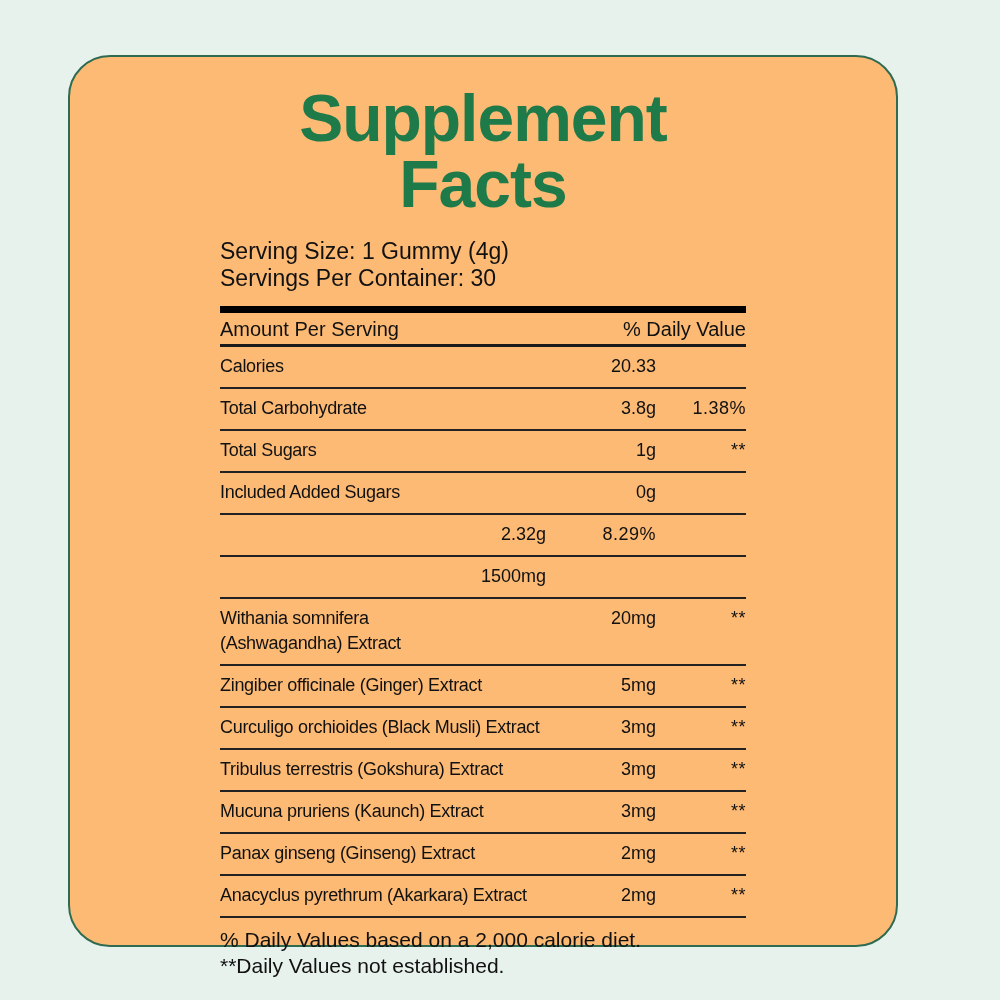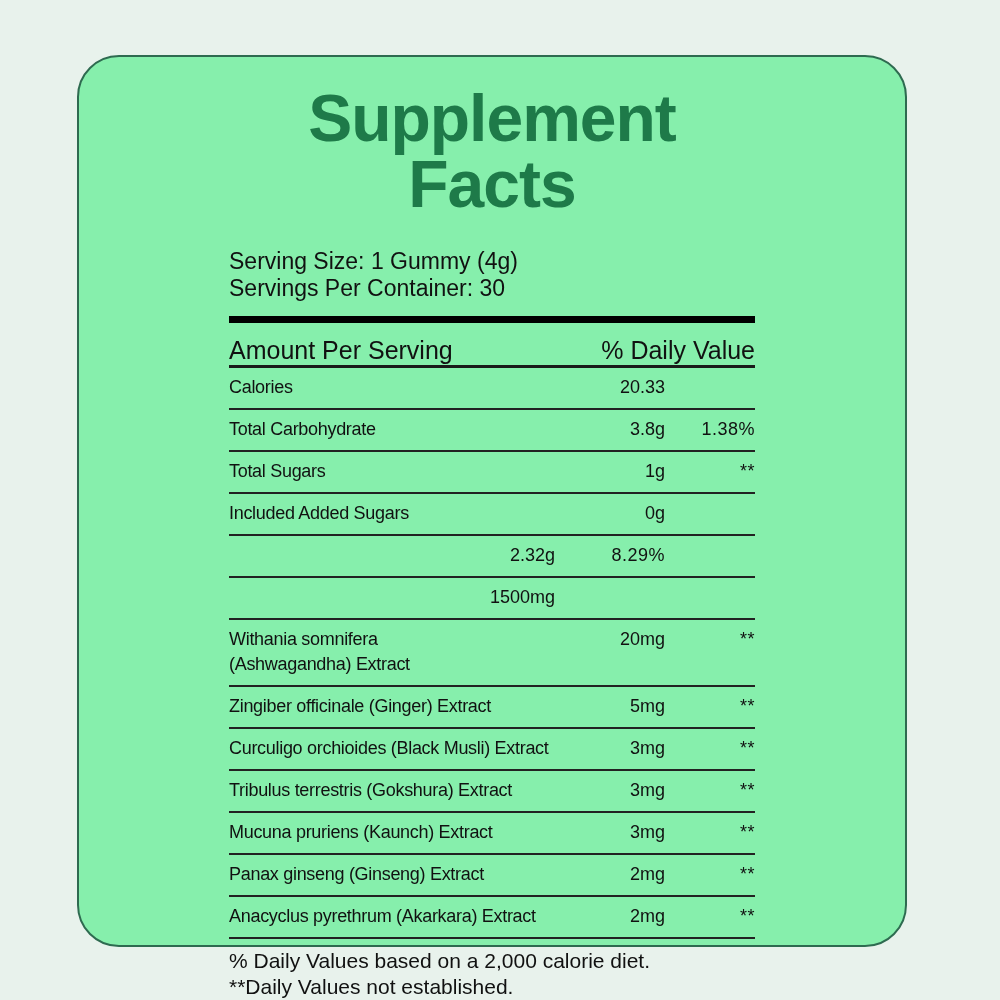--- a/index.html
+++ b/index.html
@@ -13,56 +13,56 @@
   *{box-sizing:border-box;}
   html,body{margin:0;padding:0;}
   body{
     width:1000px;height:1000px;
     background:var(--page-background);
     font-family:"Liberation Sans","DejaVu Sans",sans-serif;
     color:var(--text-black);
     position:relative;
   }
   .card{
-    position:absolute;left:77px;top:55px;
+    position:absolute;left:68px;top:55px;
     width:830px;height:892px;
-    background:#86efac;
+    background:#fdba74;
     border:2px solid var(--card-border-green);
     border-radius:42px;
   }
   .content{
     width:526px;
     margin:0 auto;
   }
   .title{
     margin:28px 0 0 0;
     text-align:center;
     font-size:66px;
     line-height:1;
     font-weight:bold;
     letter-spacing:-1px;
     color:var(--title-green);
   }
   .serving{
-    margin-top:31px;
+    margin-top:21px;
     font-size:23px;
     line-height:27px;
   }
   .thick-bar{
     margin-top:14px;
     height:7px;
     background:#000;
   }
   .header-row{
     display:flex;
     justify-content:space-between;
     align-items:flex-start;
-    padding:14px 0 2px 0;
+    padding:3px 0 2px 0;
     border-bottom:3px solid var(--rule-dark);
-    font-size:25px;
+    font-size:20px;
     line-height:26px;
   }
   .row{
     display:grid;
     grid-template-columns:1fr 110px 90px;
     align-items:start;
     padding:7px 0 8px 0;
     border-bottom:2px solid var(--rule-mid);
     font-size:18px;
     line-height:25px;

